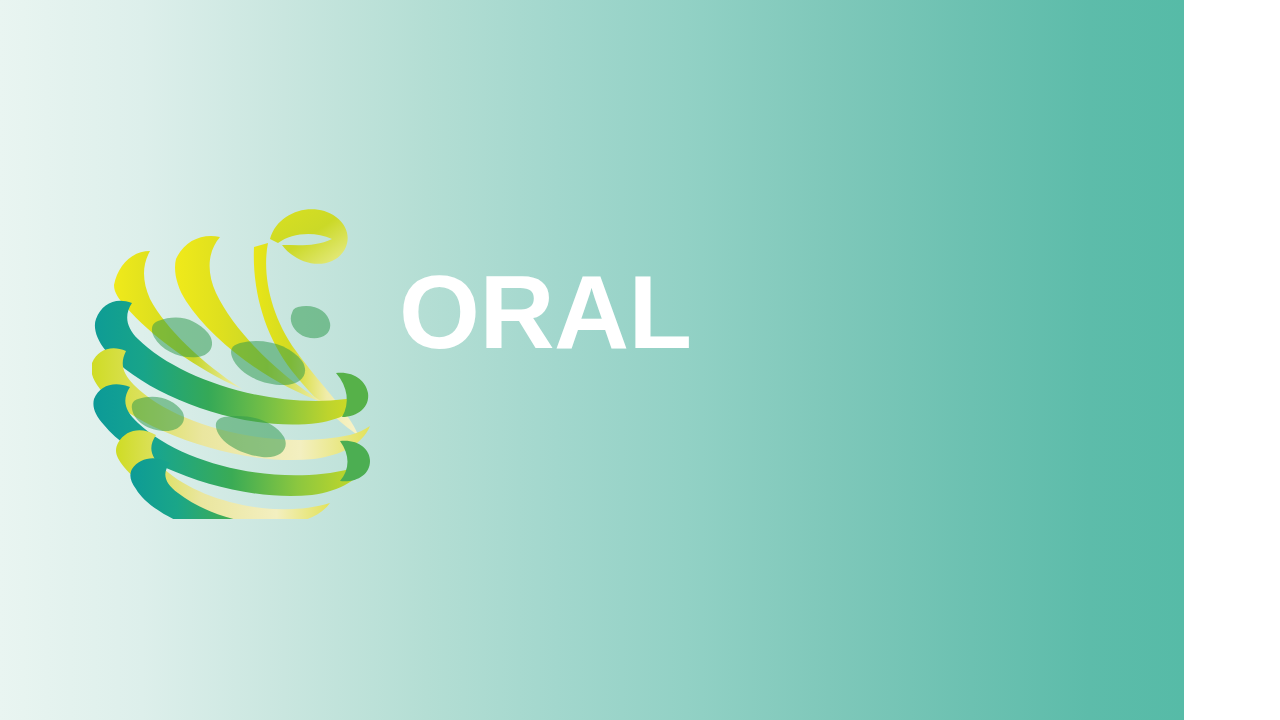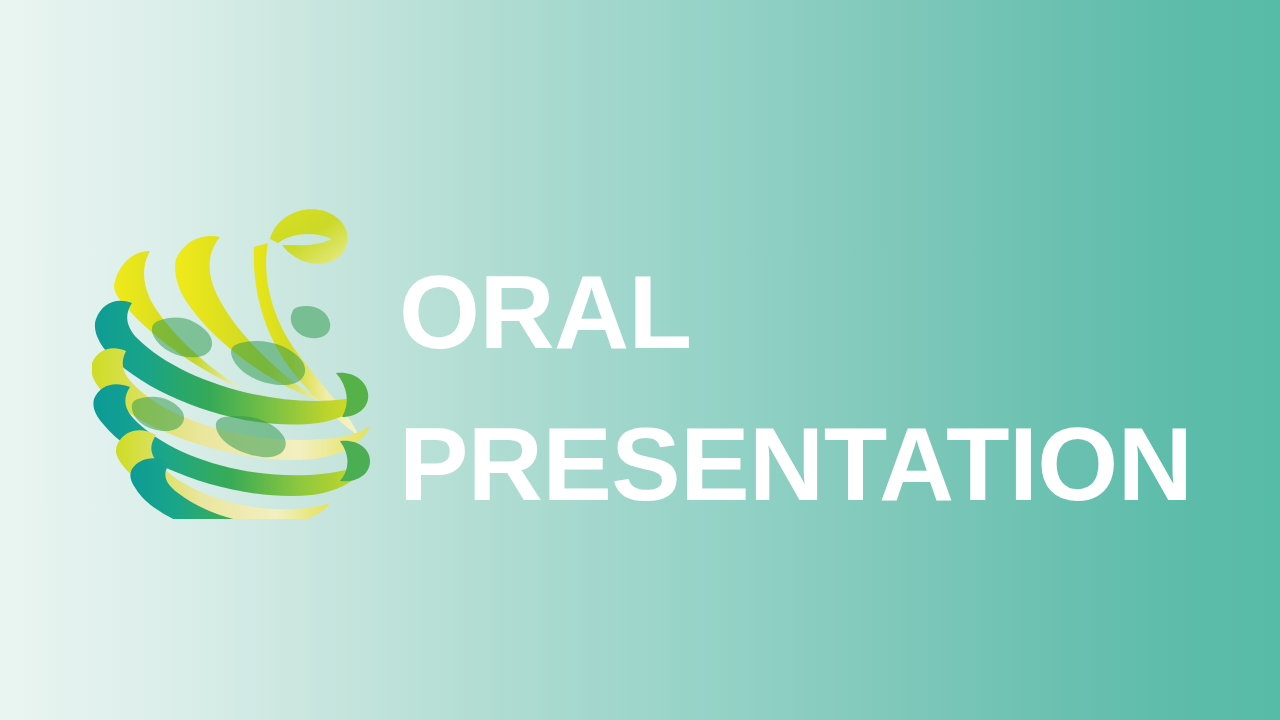--- a/index.html
+++ b/index.html
@@ -7,21 +7,21 @@
     margin: 0;
     padding: 0;
     background: #ffffff;
   }
   body {
     font-family: "Liberation Sans", sans-serif;
   }
 
   .slide {
     position: relative;
-    width: 1280px;
+    width: 1184px;
     height: 720px;
     overflow: hidden;
     background: linear-gradient(
       90deg,
       #e9f5f1 0%,
       #ddefeb 12%,
       #c9e6df 24%,
       #b4ded4 36%,
       #a2d7cd 47%,
       #92d1c5 58%,
@@ -219,16 +219,15 @@
           <path d="M206 104 C 222 100, 236 108, 238 120 C 240 132, 228 138, 214 134
                    C 202 130, 196 118, 200 110 C 201 106, 203 105, 206 104 Z" fill="#2f9a4d"></path>
         </g>
 
       </g>
     </svg>
   </div>
 
   <div class="headline">
     <div class="headline-line">ORAL</div>
-    <div class="headline-line">PRESENTATION</div>
   </div>
 
 </div>
 
 </body></html>

